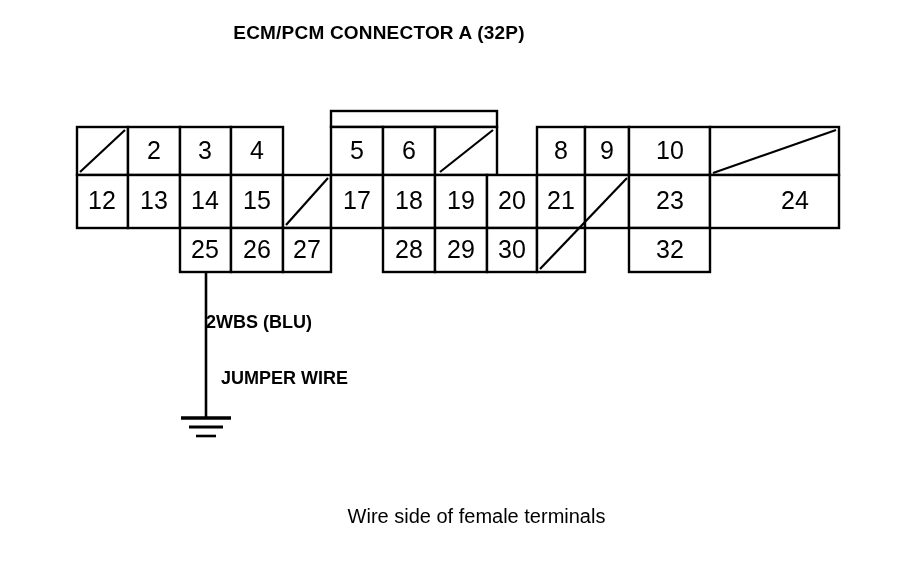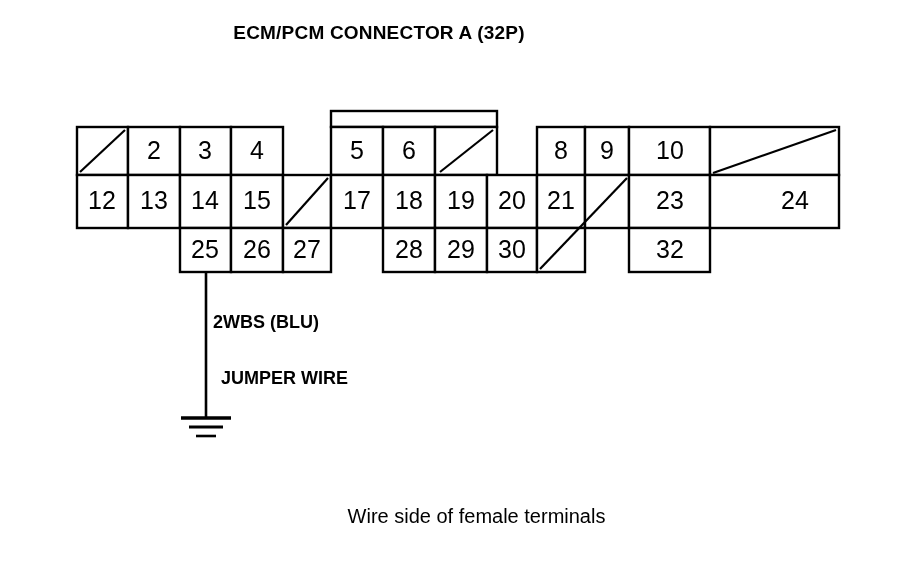--- a/index.html
+++ b/index.html
@@ -17,21 +17,21 @@
 
   .caption{
     position:absolute;top:505px;left:18px;width:917px;text-align:center;
     font-size:20px;color:#000;font-weight:400;
   }
 
   .wire-label{
     position:absolute;font-size:18px;font-weight:bold;color:#000;
     white-space:nowrap;
   }
-  .wire-label.l1{left:213px;top:312px;}
+  .wire-label.l1{left:206px;top:312px;}
   .wire-label.l2{left:221px;top:368px;}
 
   svg{display:block;}
   .cellbox{fill:#fff;stroke:#000;stroke-width:2.4;}
   .diag{stroke:#000;stroke-width:2.2;fill:none;}
   .num{font-family:"Liberation Sans",sans-serif;font-size:25px;fill:#000;
        text-anchor:middle;dominant-baseline:middle;}
   .wire{stroke:#000;stroke-width:2.6;fill:none;}
   .gnd{stroke:#000;fill:none;}
 </style>

